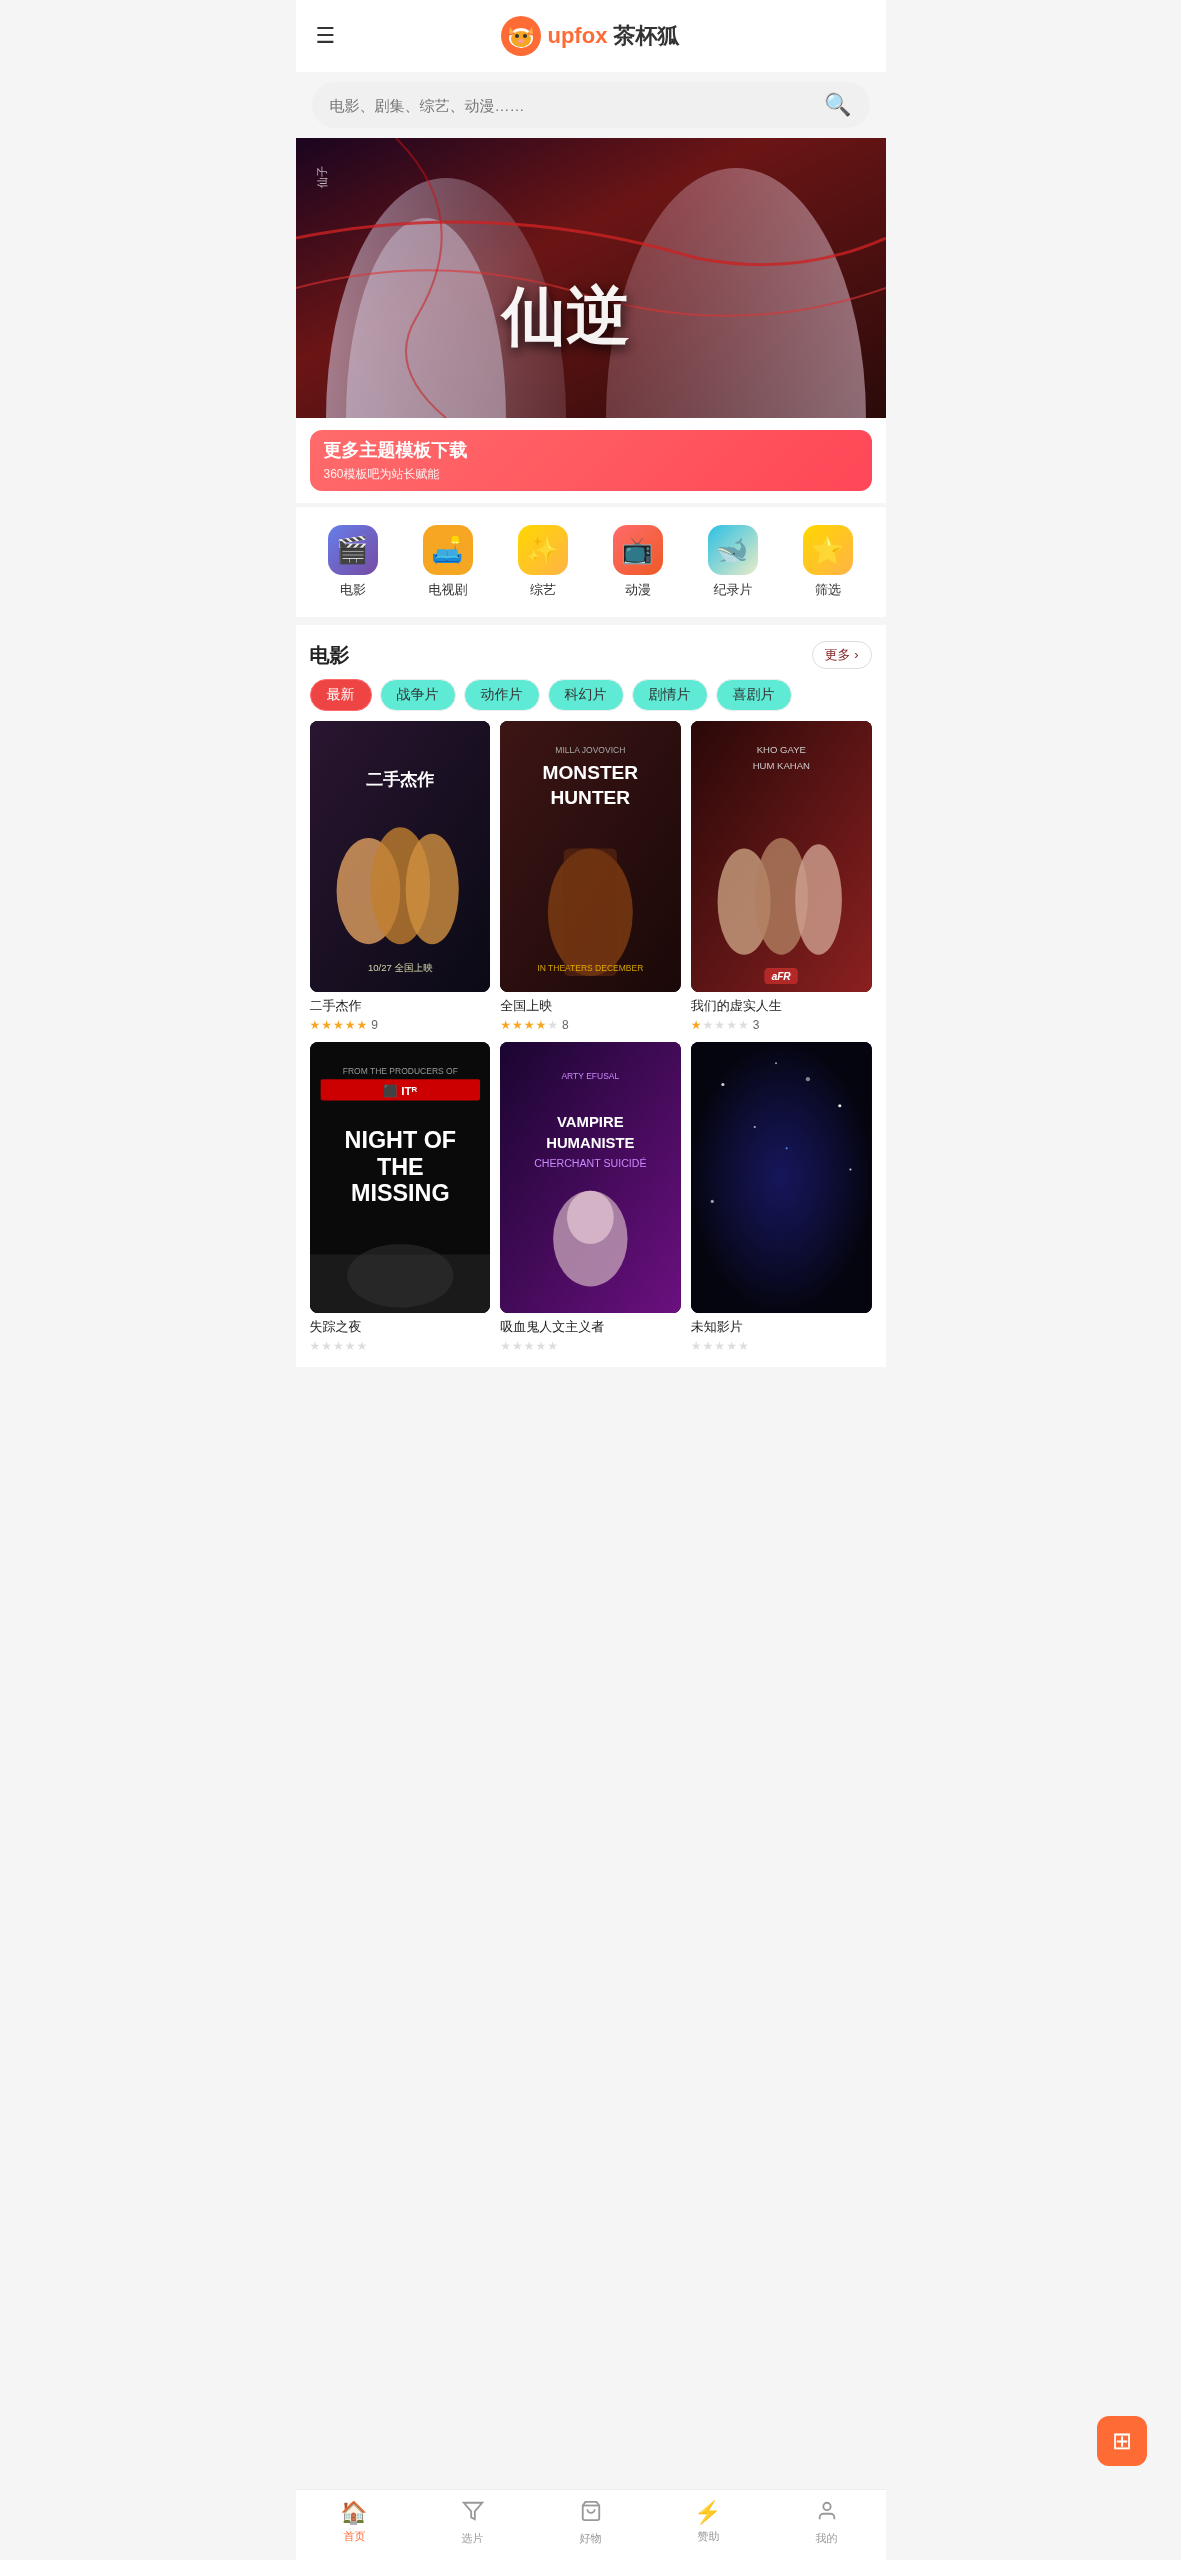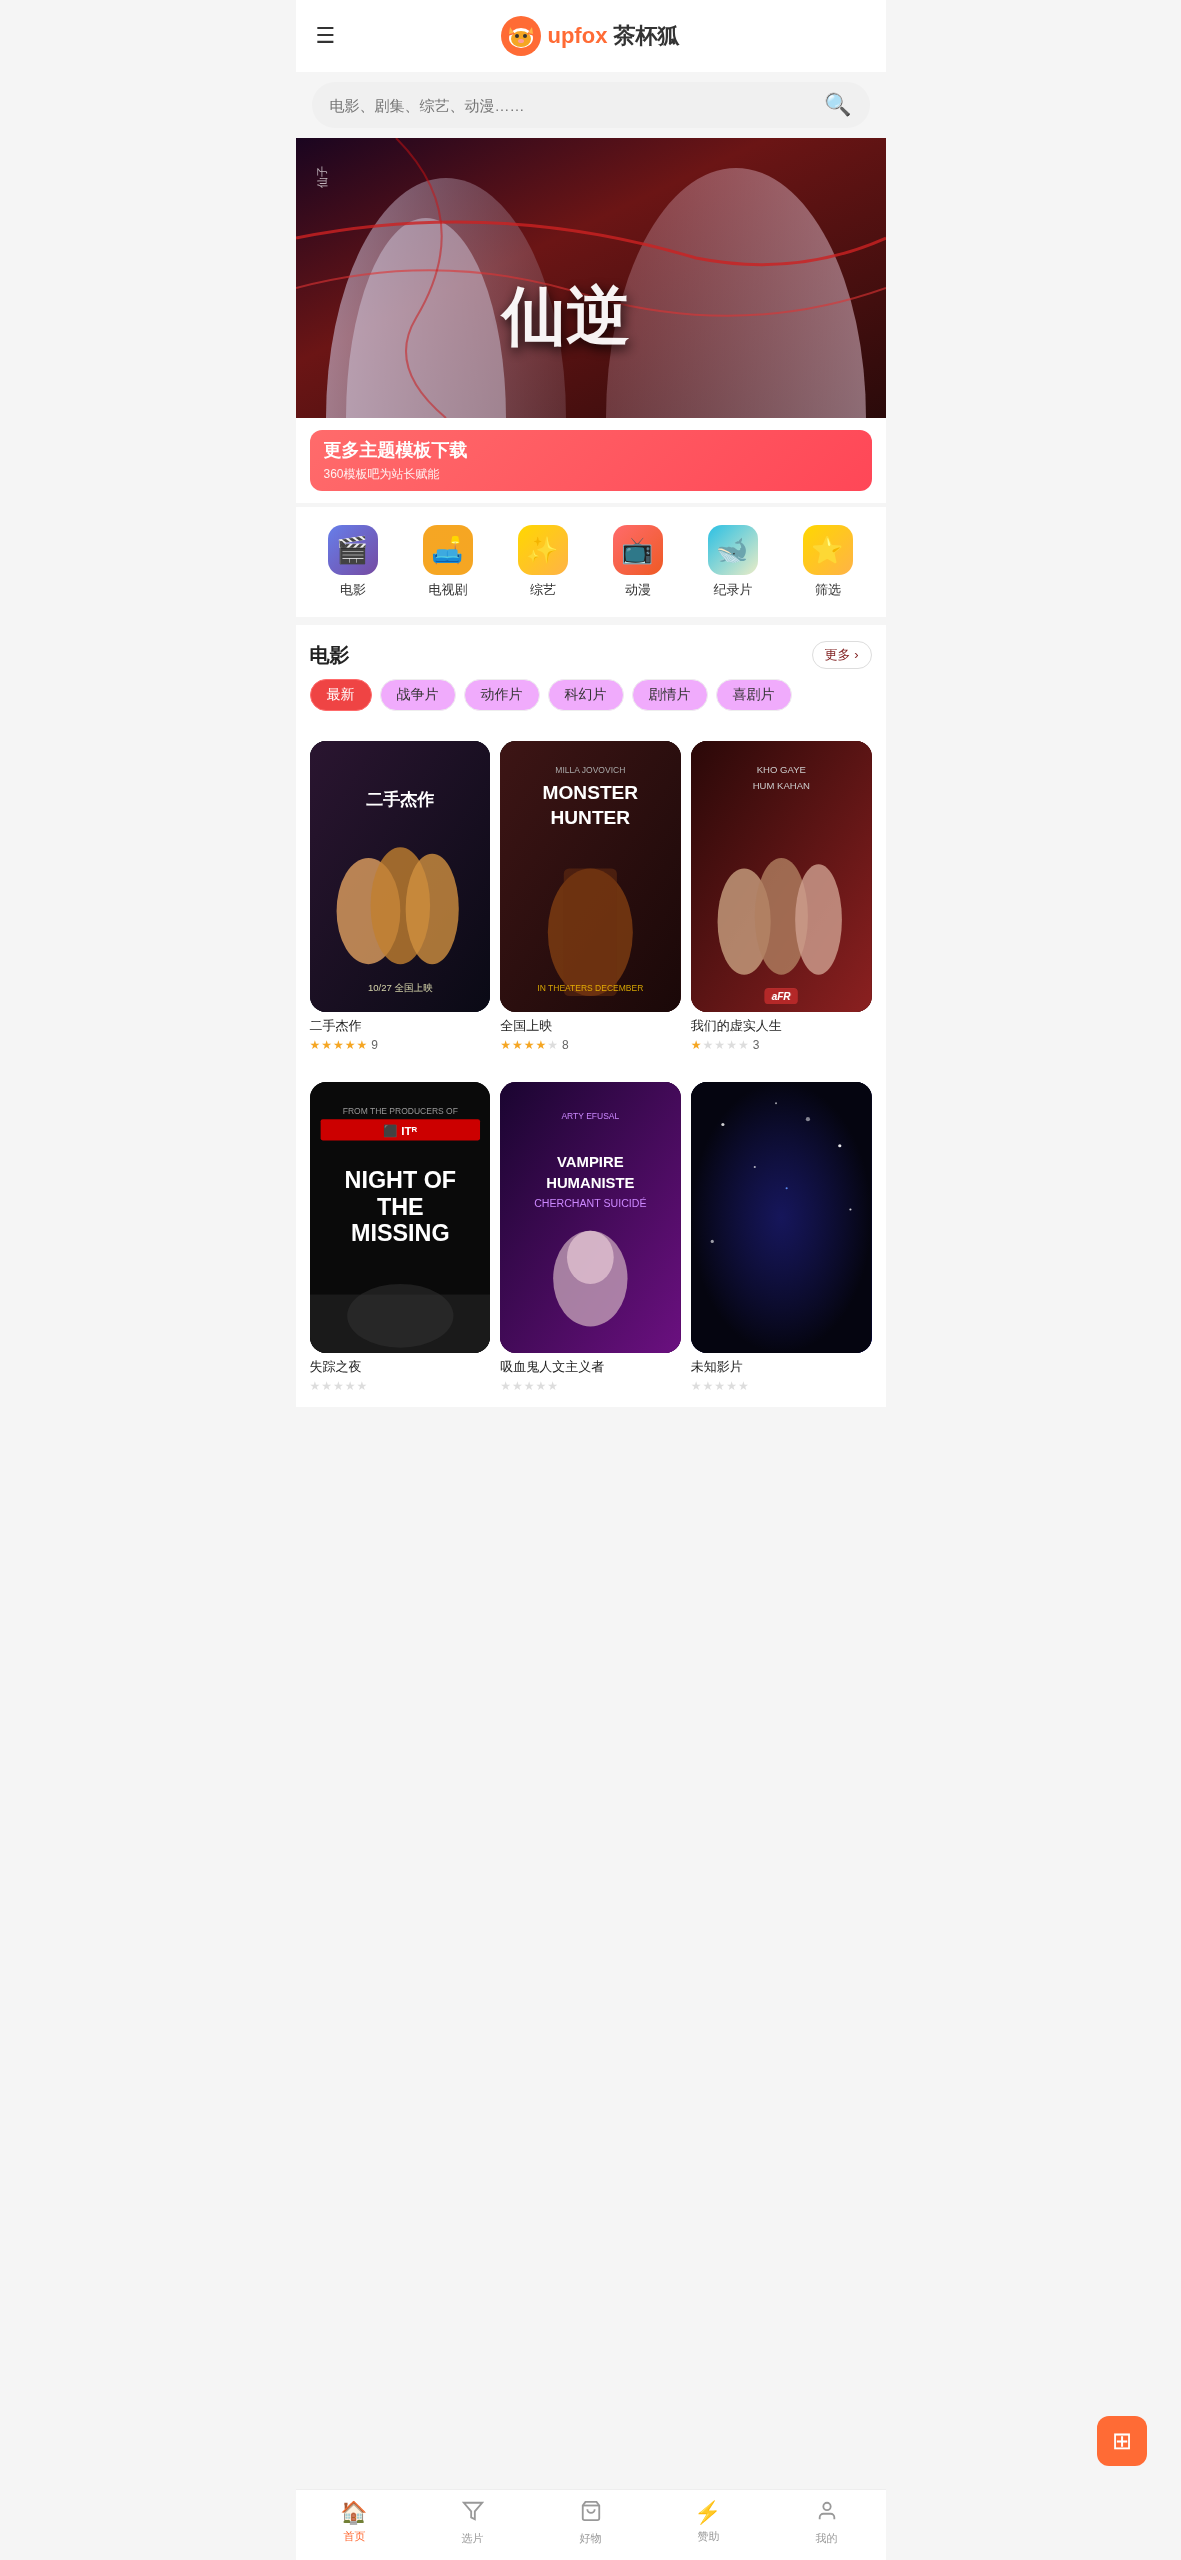--- a/index.html
+++ b/index.html
@@ -214,46 +214,45 @@
       scrollbar-width: none;
     }
     .filter-tabs::-webkit-scrollbar { display: none; }
     .filter-tab {
       padding: 6px 16px;
       border-radius: 20px;
       font-size: 14px;
       white-space: nowrap;
       cursor: pointer;
       border: 1px solid #eee;
-      background: #f0abfc;
+      background: #5eead4;
       color: #333;
     }
     .filter-tab.active {
       background: #ef4444;
       color: white;
       border-color: #ff6b6b;
     }
 
     
     .movie-grid {
       display: grid;
       grid-template-columns: repeat(3, 1fr);
       gap: 10px;
     }
     .movie-card {
       cursor: pointer;
     }
     .movie-poster {
       width: 100%;
       aspect-ratio: 2/3;
-      border-radius: 16px;
+      border-radius: 8px;
       overflow: hidden;
       position: relative;
       background: #333;
-      margin-top: 20px;
     }
     
     .poster-1 { background: linear-gradient(135deg, #1a1a2e, #16213e, #0f3460); }
     .poster-2 { background: linear-gradient(135deg, #1a0a0a, #3d1515, #6b2d2d); }
     .poster-3 { background: linear-gradient(135deg, #1a0505, #8b0000, #a52a2a); }
     .poster-4 { background: linear-gradient(135deg, #0a0a0a, #1a1a1a, #2d2d2d); }
     .poster-5 { background: linear-gradient(135deg, #2d0a2d, #6b1a6b, #8b008b); }
     .poster-6 { background: linear-gradient(135deg, #0a0a2d, #1a1a6b, #0000cd); }
 
     .movie-title {

